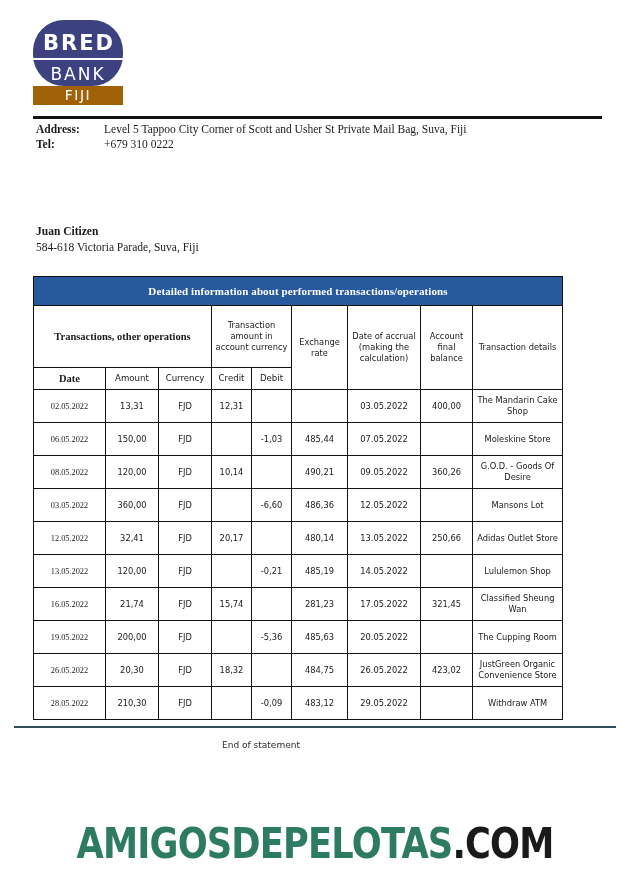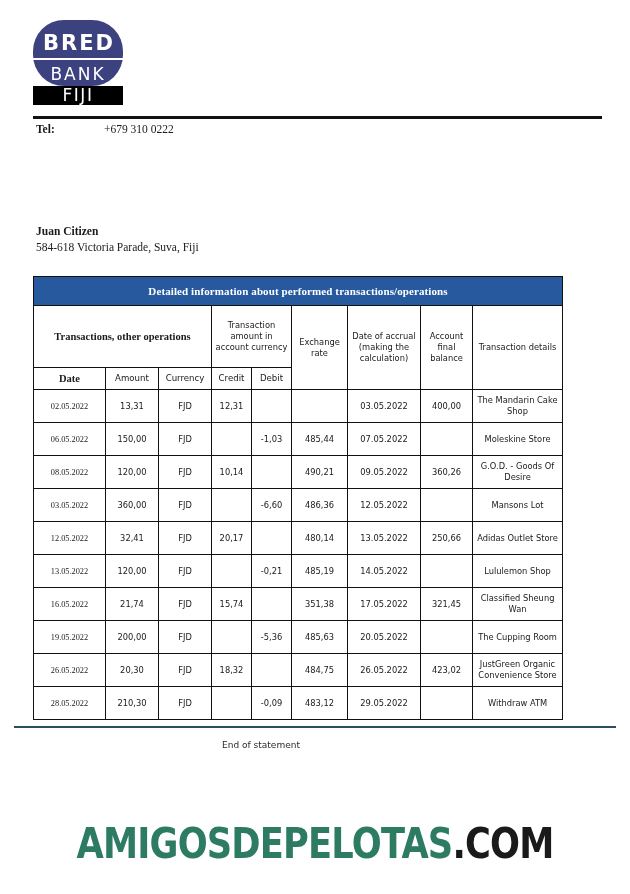--- a/index.html
+++ b/index.html
@@ -44,26 +44,26 @@
   }
   #logo-bank {
     font-family: "DejaVu Sans", sans-serif;
     color: #ffffff;
     font-size: 17px;
     letter-spacing: 2px;
     line-height: 24px;
     margin-top: 2px;
   }
   #logo-fiji {
-    background: #000000;
+    background: #a16207;
     height: 19px;
     text-align: center;
     font-family: "DejaVu Sans", sans-serif;
     color: #ffffff;
-    font-size: 17px;
+    font-size: 14px;
     letter-spacing: 1.5px;
     line-height: 19px;
   }
 
   
   #header-rule {
     position: absolute;
     left: 33px;
     top: 116px;
     width: 569px;
@@ -205,20 +205,24 @@
   <div id="logo-navy">
     <div id="logo-bred">BRED</div>
     <div id="logo-bank">BANK</div>
   </div>
   <div id="logo-fiji">FIJI</div>
 </div>
 
 <div id="header-rule"></div>
 
 <div id="bank-contact">
+  <div class="contact-row">
+    <span class="contact-label">Address:</span>
+    <span class="contact-value">Level 5 Tappoo City Corner of Scott and Usher St Private Mail Bag, Suva, Fiji</span>
+  </div>
   <div class="contact-row">
     <span class="contact-label">Tel:</span>
     <span class="contact-value">+679 310 0222</span>
   </div>
 </div>
 
 <div id="customer-block">
   <div id="customer-name">Juan Citizen</div>
   <div id="customer-address">584-618 Victoria Parade, Suva, Fiji</div>
 </div>
@@ -321,21 +325,21 @@
         <td>14.05.2022</td>
         <td></td>
         <td class="c-details">Lululemon Shop</td>
       </tr>
       <tr>
         <td class="c-date">16.05.2022</td>
         <td>21,74</td>
         <td>FJD</td>
         <td>15,74</td>
         <td></td>
-        <td>351,38</td>
+        <td>281,23</td>
         <td>17.05.2022</td>
         <td>321,45</td>
         <td class="c-details">Classified Sheung Wan</td>
       </tr>
       <tr>
         <td class="c-date">19.05.2022</td>
         <td>200,00</td>
         <td>FJD</td>
         <td></td>
         <td>-5,36</td>

